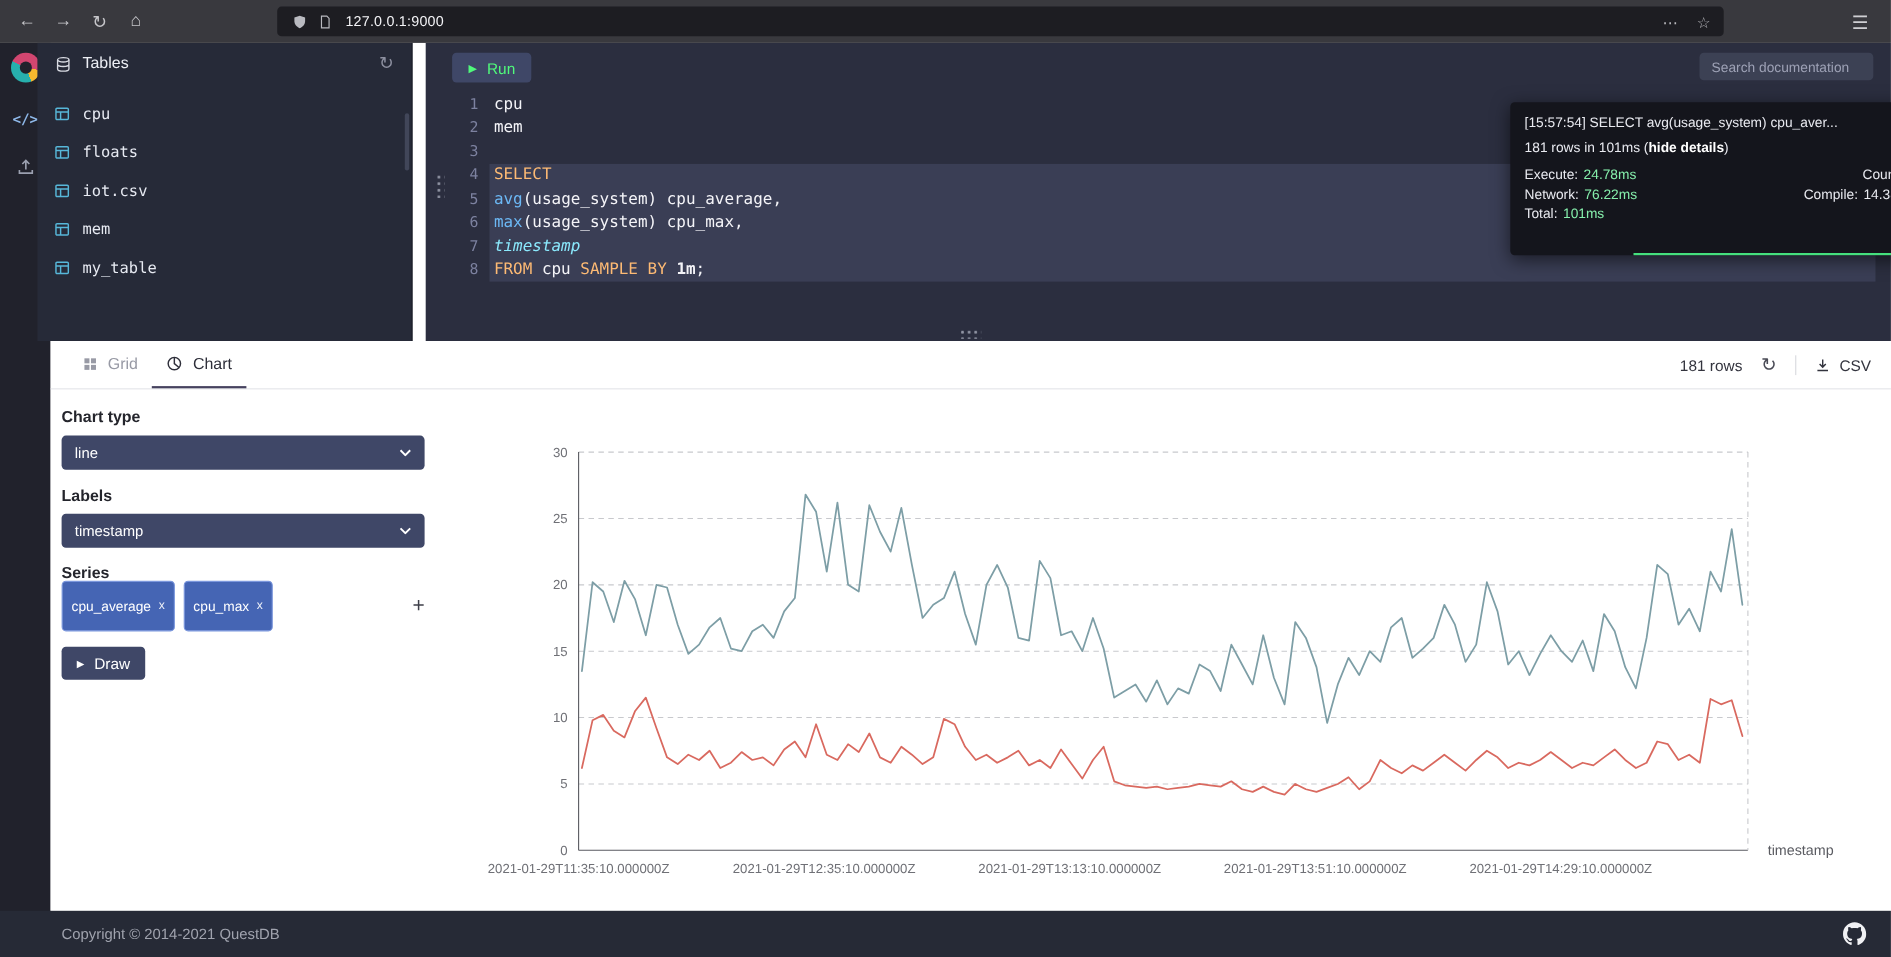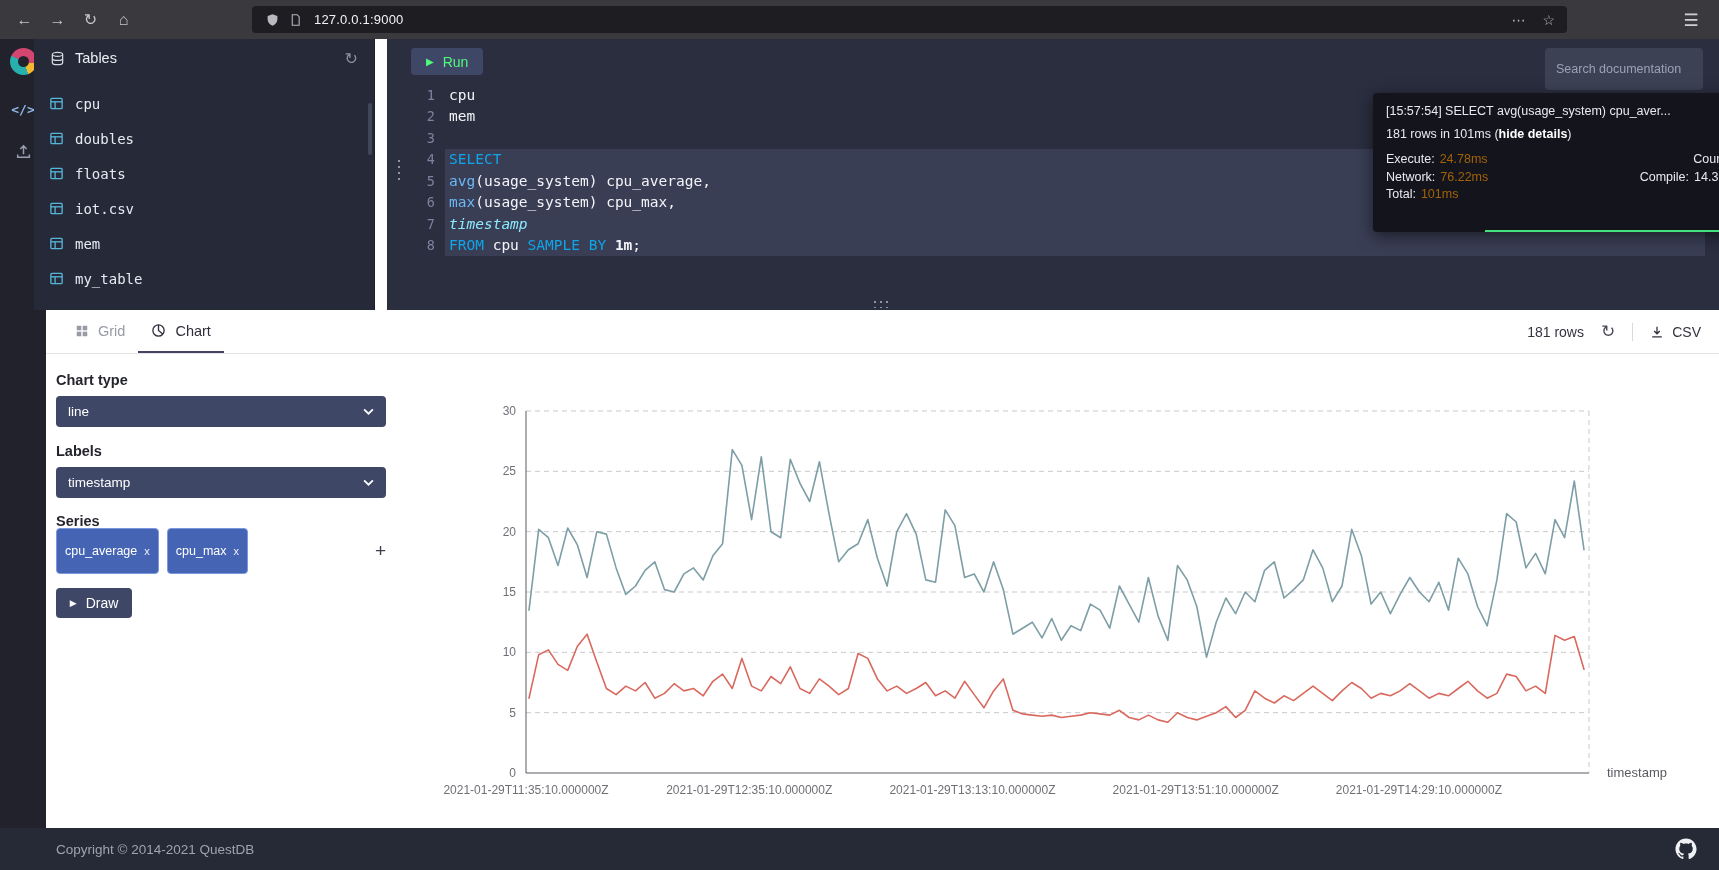--- a/index.html
+++ b/index.html
@@ -32,51 +32,51 @@
   .table-list{padding-top:9px;}
   .table-item{height:35px;display:flex;align-items:center;padding-left:15px;gap:11px;color:#e7eaf2;
               font-family:"DejaVu Sans Mono",monospace;font-size:14px;}
   .sidebar-thumb{position:absolute;right:2px;top:64px;width:4px;height:52px;background:#414659;border-radius:2px;}
 
   
   .editor{position:absolute;left:387px;top:39px;right:0;height:271px;background:#2b2e3f;}
   .run-btn{position:absolute;left:24px;top:9px;height:27px;padding:0 15px;background:#3f4767;border:none;border-radius:4px;
            color:#50fa7b;font-size:14px;display:flex;align-items:center;gap:9px;font-family:inherit;}
   .run-btn .play{font-size:10px;}
-  .search-doc{position:absolute;right:16px;top:9px;width:158px;height:42px;background:#3c4154;border:none;border-radius:4px;
+  .search-doc{position:absolute;right:16px;top:9px;width:158px;height:25px;background:#3c4154;border:none;border-radius:4px;
               color:#e8eaf2;padding:0 11px;font-size:12.5px;font-family:inherit;box-sizing:border-box;}
   .search-doc::placeholder{color:#9da1b5;}
   .code{position:absolute;left:0;top:45px;right:0;bottom:0;font-family:"DejaVu Sans Mono",monospace;font-size:14.5px;}
   .sel-bg{position:absolute;left:58px;right:14px;top:64.5px;height:107.5px;background:#3a3e55;}
   .code-line{position:relative;height:21.5px;display:flex;align-items:center;z-index:1;}
   .line-no{width:48px;text-align:right;color:#7d82a0;font-size:13.5px;flex:none;}
   .line-text{padding-left:14px;white-space:pre;}
   .tk-id{color:#f4f4f8;}
-  .tk-kw{color:#0ea5e9;}
+  .tk-kw{color:#fdba74;}
   .tk-fn{color:#6cb8f5;}
   .tk-ts{color:#8be9fd;font-style:italic;}
   .tk-num{color:#f4f4f8;font-weight:bold;}
   .drag-dots-v{position:absolute;left:396px;top:158px;width:8px;height:22px;
       background-image:radial-gradient(circle,#8f93a2 1.1px,transparent 1.5px);background-size:6px 6px;}
   .splitter-dots{position:absolute;left:872px;top:299px;width:20px;height:9px;z-index:3;
       background-image:radial-gradient(circle,#8f93a2 1.1px,transparent 1.5px);background-size:6px 6px;}
 
   
   .popup{position:absolute;left:1373px;top:93px;width:397px;height:139px;background:#14151c;border-radius:4px;
          box-shadow:0 4px 16px rgba(0,0,0,.55);z-index:5;color:#e9eaf0;font-size:12.5px;}
   .popup-row1{padding:11px 42px 0 13px;white-space:nowrap;overflow:hidden;}
   .popup-row2{padding:9px 13px 0;}
   .popup-row2 b{color:#fff;}
   .popup-close{position:absolute;right:10px;top:5px;color:#8b8e9c;font-size:16px;}
   .popup-pin{position:absolute;right:10px;top:27px;}
   .popup-metrics{margin-top:10px;padding:0 13px;}
   .metric-row{display:flex;justify-content:space-between;line-height:17.5px;}
   .m-part .m-lab{margin-right:5px;}
   .m-right{margin-right:15px;}
-  .m-val.accent{color:#a16207;}
+  .m-val.accent{color:#86efac;}
   .green-right{position:absolute;right:0;top:58px;bottom:0;width:2px;background:#45e07e;}
   .green-bottom{position:absolute;left:112px;right:0;bottom:0;height:2px;background:#45e07e;}
 
   
   .results{position:absolute;left:46px;top:310px;right:0;bottom:42px;background:#fff;}
   .tabbar{height:44px;border-bottom:1px solid #e3e4e8;display:flex;align-items:center;padding-left:16px;box-sizing:border-box;}
   .tab{height:100%;display:flex;align-items:center;gap:9px;padding:0 13px;font-size:14.5px;color:#989aa5;
        border-bottom:2px solid transparent;box-sizing:border-box;}
   .tab.active{color:#2e2f3a;border-bottom-color:#46425f;}
   .tab-right{margin-left:auto;display:flex;align-items:center;gap:17px;margin-right:18px;color:#33343e;font-size:14px;}
@@ -153,28 +153,20 @@
       <span class="sidebar-refresh">↻</span>
     </div>
     <div class="table-list">
         <div class="table-item">
     <svg width="15" height="15" viewBox="0 0 16 16" fill="none" stroke="#57b7d9" stroke-width="1.4">
             <rect x="2" y="2.5" width="12" height="11" rx="1"></rect>
             <line x1="2" y1="6.2" x2="14" y2="6.2"></line>
             <line x1="6.5" y1="6.2" x2="6.5" y2="13.5"></line>
           </svg>
     <span class="tname">cpu</span>
-  </div>
-        <div class="table-item">
-    <svg width="15" height="15" viewBox="0 0 16 16" fill="none" stroke="#57b7d9" stroke-width="1.4">
-            <rect x="2" y="2.5" width="12" height="11" rx="1"></rect>
-            <line x1="2" y1="6.2" x2="14" y2="6.2"></line>
-            <line x1="6.5" y1="6.2" x2="6.5" y2="13.5"></line>
-          </svg>
-    <span class="tname">doubles</span>
   </div>
         <div class="table-item">
     <svg width="15" height="15" viewBox="0 0 16 16" fill="none" stroke="#57b7d9" stroke-width="1.4">
             <rect x="2" y="2.5" width="12" height="11" rx="1"></rect>
             <line x1="2" y1="6.2" x2="14" y2="6.2"></line>
             <line x1="6.5" y1="6.2" x2="6.5" y2="13.5"></line>
           </svg>
     <span class="tname">floats</span>
   </div>
         <div class="table-item">

